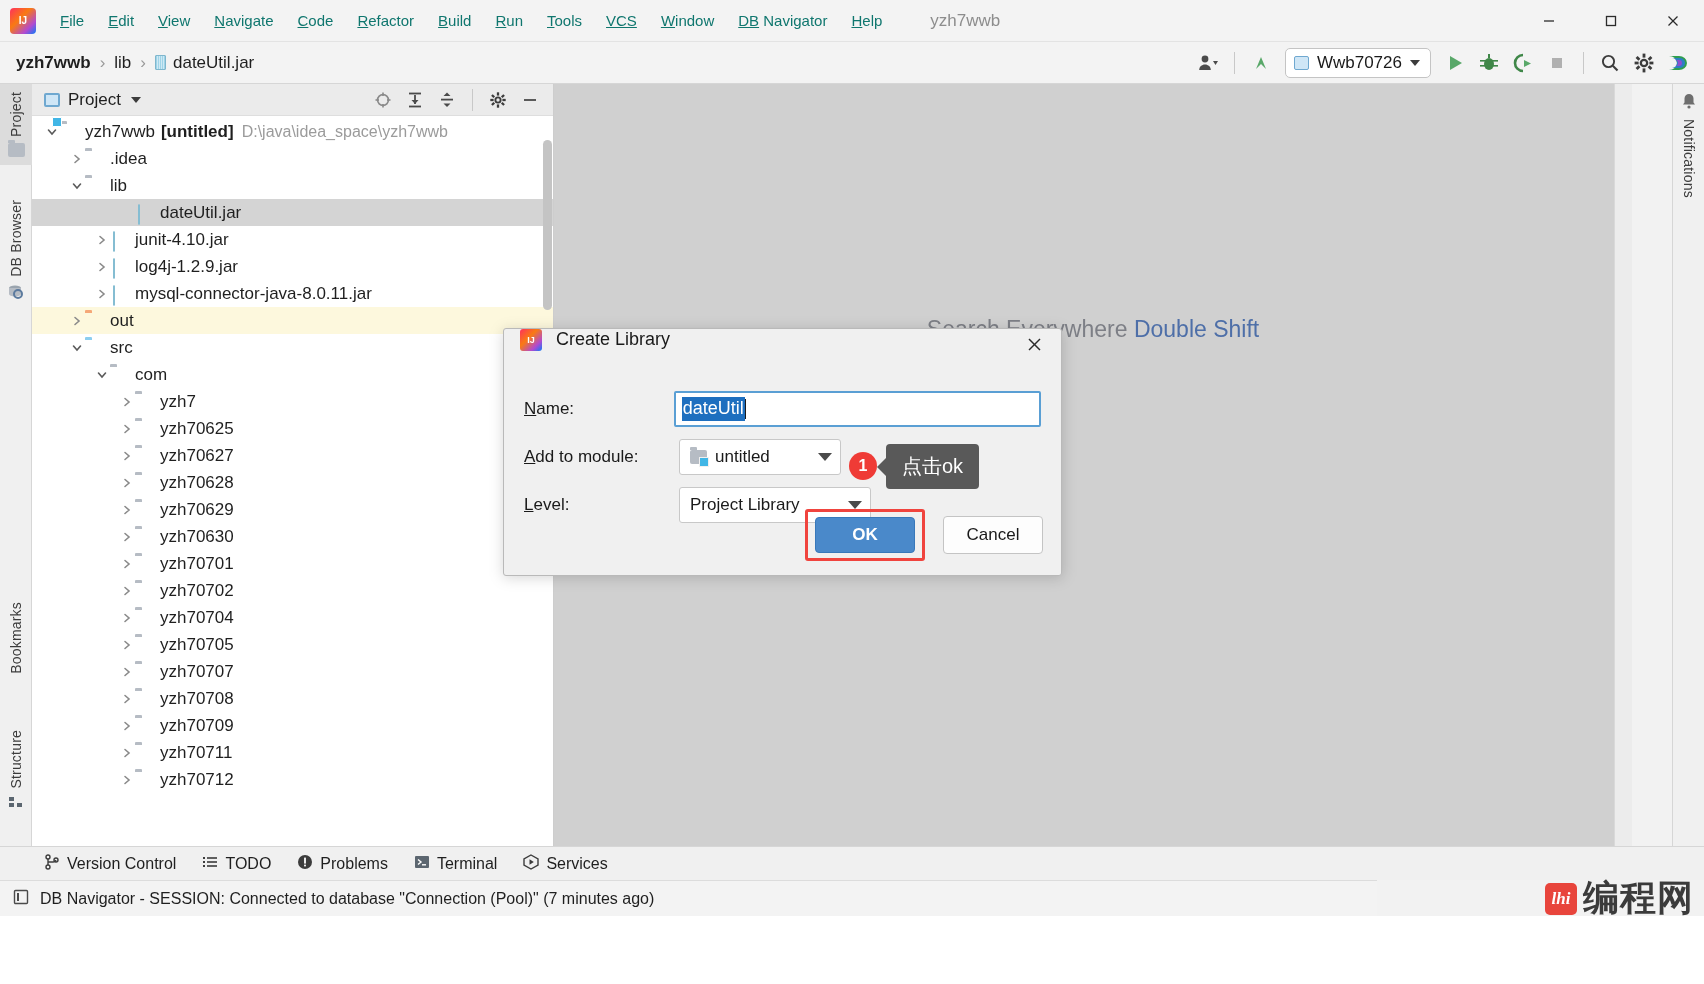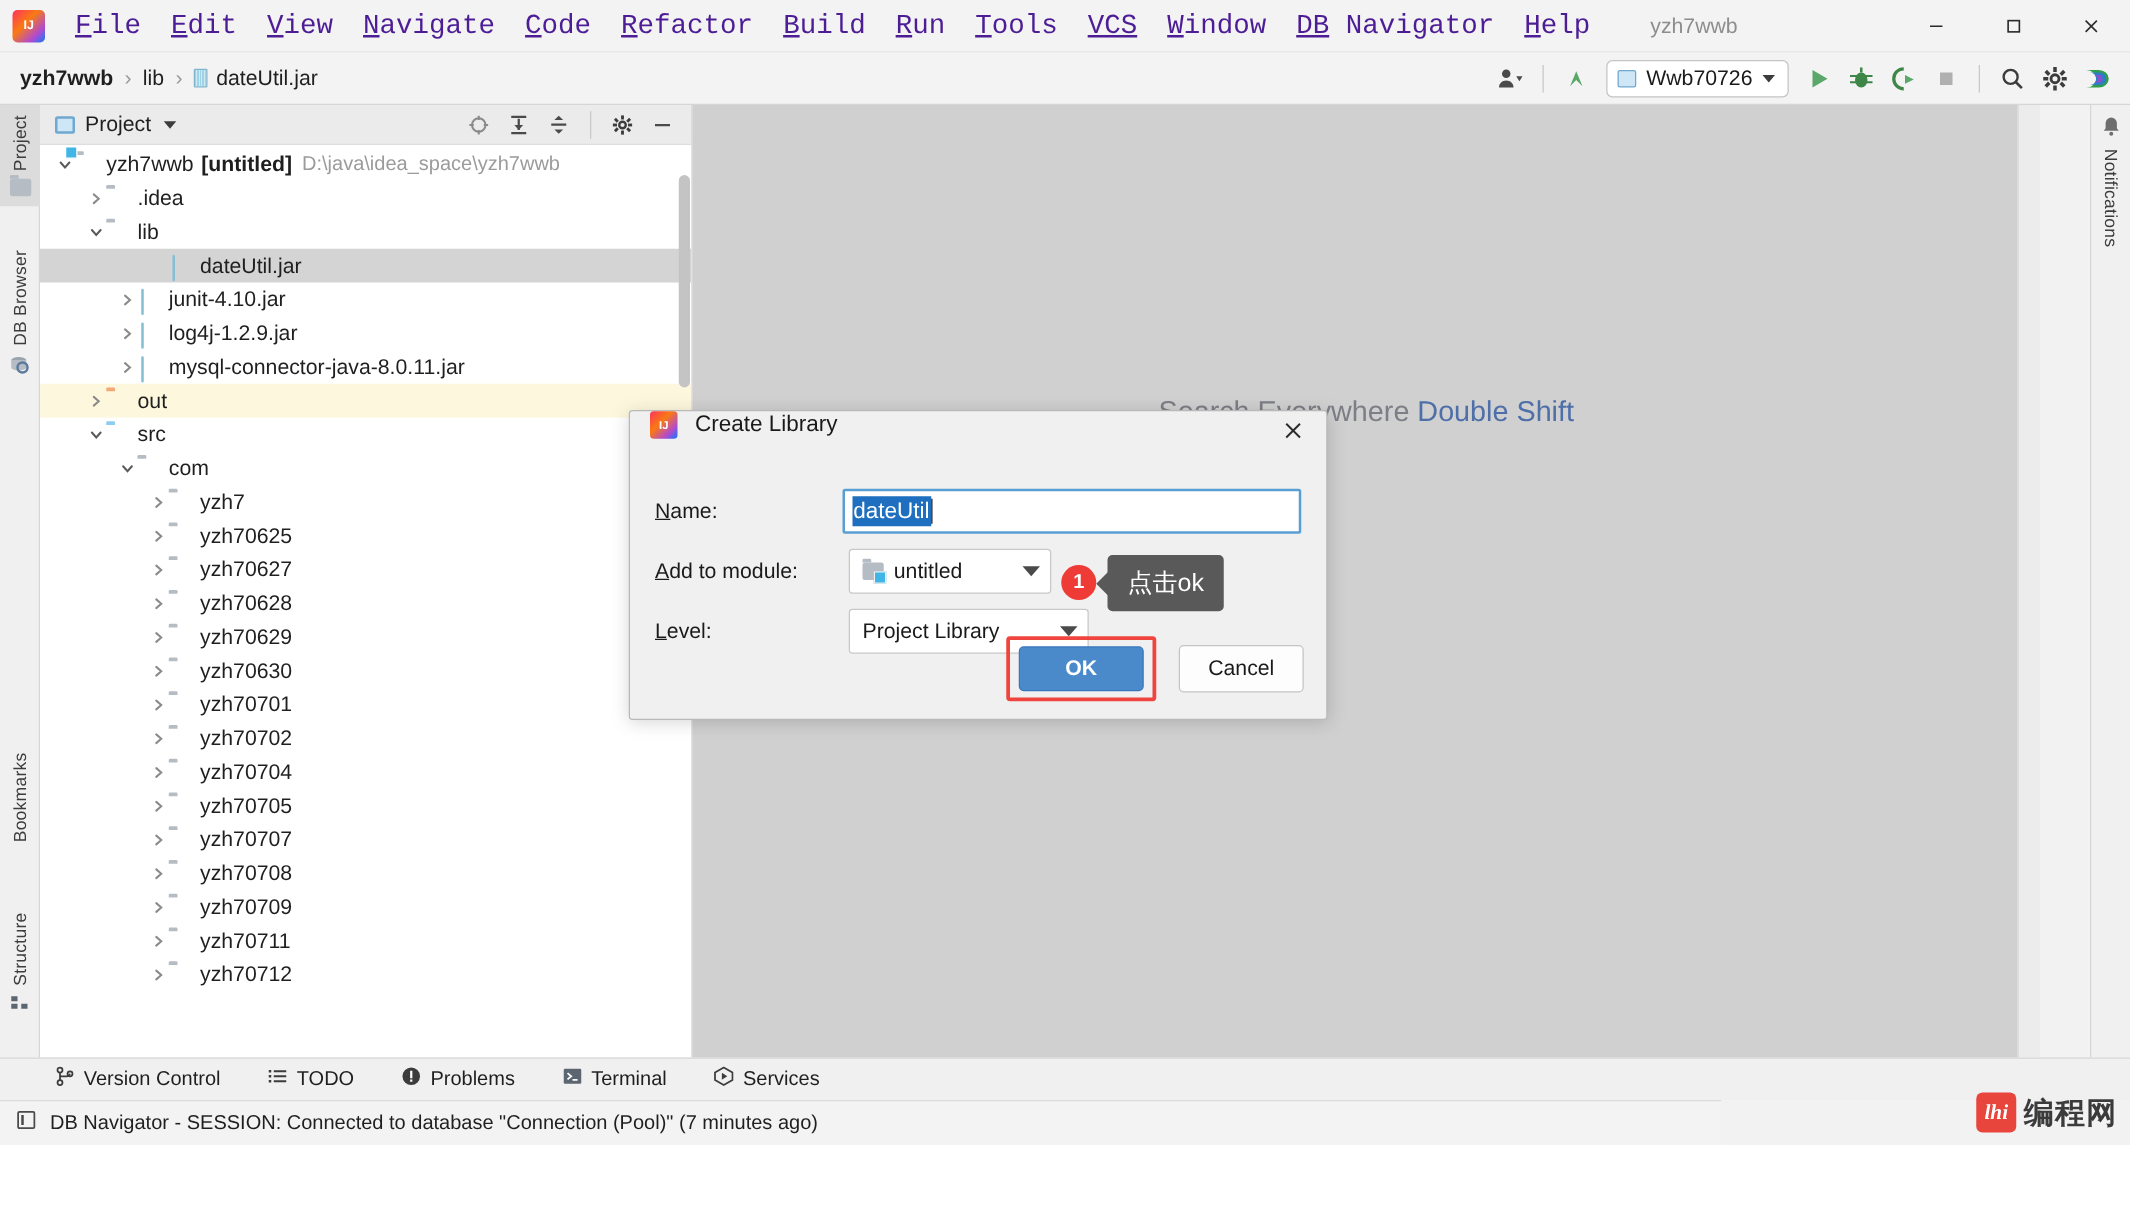--- a/index.html
+++ b/index.html
@@ -27,22 +27,22 @@
   }
   .ij-logo::after {
     content: "IJ";
     position: absolute; inset: 0;
     display: flex; align-items: center; justify-content: center;
     font-size: 10px; font-weight: bold; color: #fff;
     font-family: "Liberation Sans", sans-serif;
   }
   .menu { display: flex; align-items: center; }
   .menu-item {
-    font-size: 22px; color: #4c1d95; padding: 3px 12px;
-    white-space: nowrap; line-height: 22px; font-family: Liberation Mono, monospace;
+    font-size: 15px; color: #0f766e; padding: 3px 12px;
+    white-space: nowrap; line-height: 22px;
   }
   .menu-item .mn { text-decoration: underline; }
   .win-title {
     margin-left: 36px; font-size: 17px; color: #8d8d8d; white-space: nowrap;
   }
   .win-ctrls { margin-left: auto; display: flex; height: 42px; }
   .win-btn {
     width: 62px; height: 42px; display: flex; align-items: center; justify-content: center;
     color: #2b2b2b;
   }
@@ -174,40 +174,40 @@
   .hint b { color: #4e6fa8; font-weight: normal; }
   .editor-scroll {
     position: absolute; right: 0; top: 0; width: 18px; height: 770px; background: #ececec;
     border-left: 1px solid #d9d9d9;
   }
 
   
   .toolwin-bar {
     position: absolute; left: 0; top: 846px; width: 1704px; height: 34px;
     background: #f0f0f0; border-top: 1px solid #d6d6d6;
-    display: flex; align-items: center; padding-left: 44px; gap: 38px;
+    display: flex; align-items: center; padding-left: 44px; gap: 26px;
   }
   .twb-item { display: flex; align-items: center; gap: 7px; font-size: 16px; color: #1f1f1f; }
   .statusbar {
     position: absolute; left: 0; top: 880px; width: 1377px; height: 36px;
     background: #f3f3f3; border-top: 1px solid #dcdcdc;
     display: flex; align-items: center; padding-left: 12px; gap: 10px;
   }
   .status-text { font-size: 16px; color: #1f1f1f; }
   .watermark {
     position: absolute; right: 10px; top: 874px;
     display: flex; align-items: center; gap: 6px;
   }
   .wm-badge {
     width: 32px; height: 32px; background: #e8453c; border-radius: 5px;
     display: flex; align-items: center; justify-content: center;
     color: #fff; font-size: 17px; font-weight: bold; font-style: italic;
     font-family: "Liberation Serif", serif;
   }
-  .wm-text { font-size: 24px; font-weight: bold; color: #3b3b3b; letter-spacing: 1px; }
+  .wm-text { font-size: 36px; font-weight: bold; color: #3b3b3b; letter-spacing: 1px; }
   .bottom-fill {
     position: absolute; left: 0; top: 916px; width: 1704px; height: 68px; background: #ffffff;
   }
 
   
   .dlg-shadow {
     position: absolute; left: 503px; top: 330px; width: 560px; height: 248px;
     background: rgba(0,0,0,.16); filter: blur(7px); border-radius: 4px;
   }
   .dialog {

